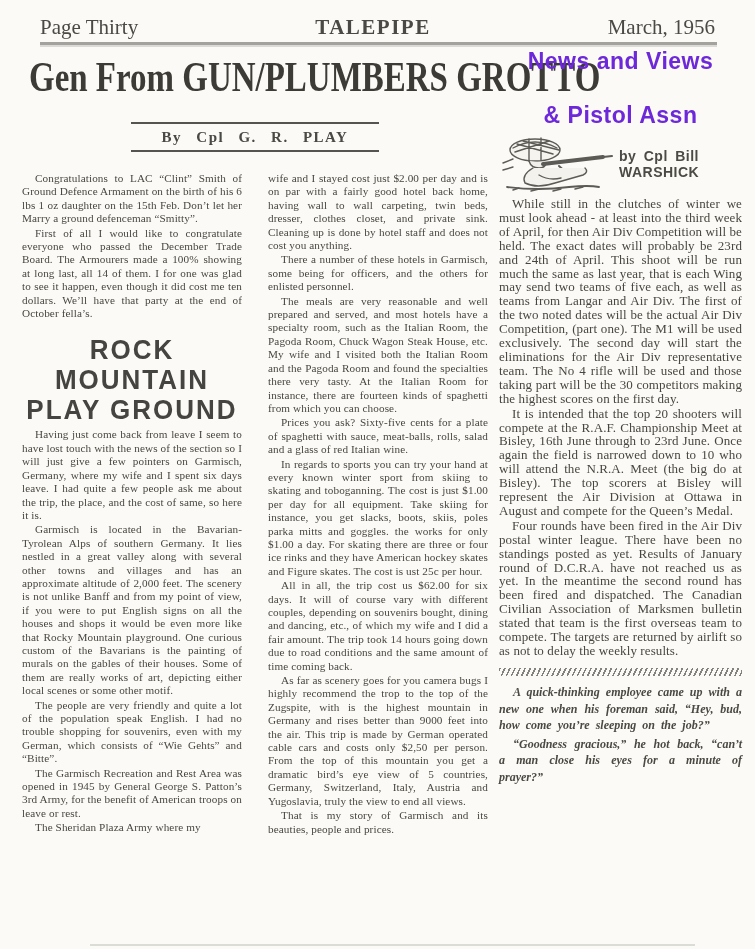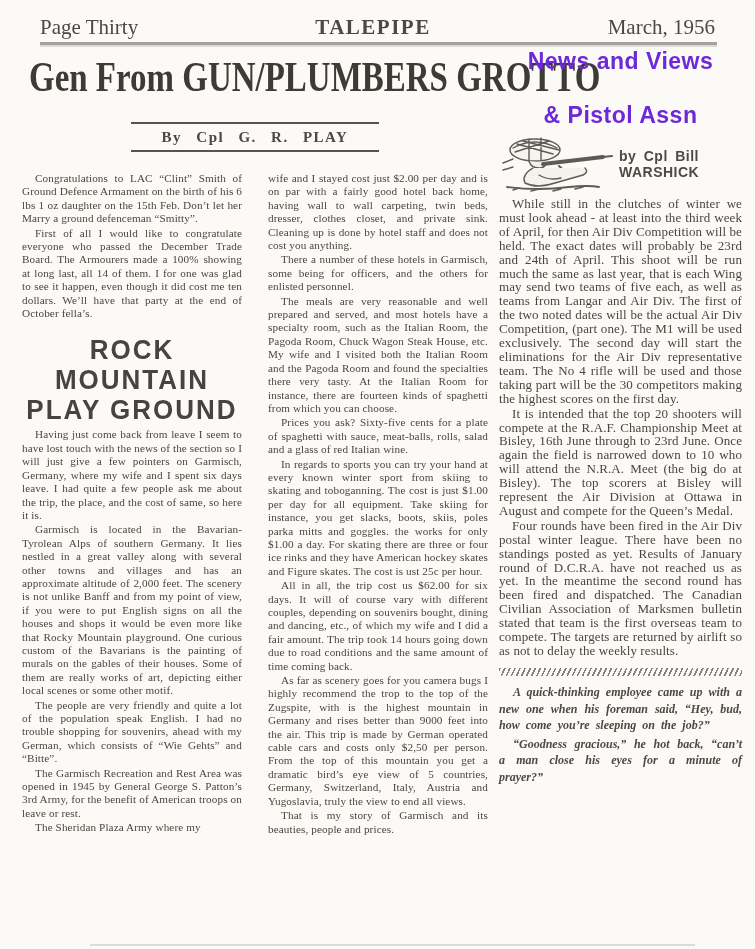--- a/index.html
+++ b/index.html
@@ -96,21 +96,21 @@
         <p class="body">Congratulations to LAC “Clint” Smith of Ground Defence Armament on the birth of his 6 lbs 1 oz daughter on the 15th Feb.  Don’t let her Marry a ground defenceman “Smitty”.</p>
         <p class="body">First of all I would like to congratulate everyone who passed the December Trade Board.  The Armourers made a 100% showing at long last, all 14 of them.  I for one was glad to see it happen, even though it did cost me ten dollars.  We’ll have that party at the end of October fella’s.</p>
 
         <h2 class="subhead">
           <span>ROCK MOUNTAIN</span><br>
           <span>PLAY GROUND</span>
         </h2>
 
         <p class="body">Having just come back from leave I seem to have lost touch with the news of the section so I will just give a few pointers on Garmisch, Germany, where my wife and I spent six days leave.  I had quite a few people ask me about the trip, the place, and the cost of same, so here it is.</p>
         <p class="body">Garmisch is located in the Bavarian-Tyrolean Alps of southern Germany.  It lies nestled in a great valley along with several other towns and villages and has an approximate altitude of 2,000 feet.  The scenery is not unlike Banff and from my point of view, if you were to put English signs on all the houses and shops it would be even more like that Rocky Mountain playground. One curious custom of the Bavarians is the painting of murals on the gables of their houses. Some of them are really works of art, depicting either local scenes or some other motif.</p>
-        <p class="body">The people are very friendly and quite a lot of the population speak English. I had no trouble shopping for souvenirs, ahead with my German, which consists of “Wie Gehts” and “Bitte”.</p>
+        <p class="body">The people are very friendly and quite a lot of the population speak English. I had no trouble shopping for souvenirs, even with my German, which consists of “Wie Gehts” and “Bitte”.</p>
         <p class="body">The Garmisch Recreation and Rest Area was opened in 1945 by General George S. Patton’s 3rd Army, for the benefit of American troops on leave or rest.</p>
         <p class="body">The Sheridan Plaza Army where my</p>
       </div>
 
       <div class="col">
         <p class="body" style="text-indent:0;">wife and I stayed cost just $2.00 per day and is on par with a fairly good hotel back home, having wall to wall carpeting, twin beds, dresser, clothes closet, and private sink.  Cleaning up is done by hotel staff and does not cost you anything.</p>
         <p class="body">There a number of these hotels in Garmisch, some being for officers, and the others for enlisted personnel.</p>
         <p class="body">The meals are very reasonable and well prepared and served, and most hotels have a specialty room, such as the Italian Room, the Pagoda Room, Chuck Wagon Steak House, etc.  My wife and I visited both the Italian Room and the Pagoda Room and found the specialties there very tasty.  At the Italian Room for instance, there are fourteen kinds of spaghetti from which you can choose.</p>
         <p class="body">Prices you ask?  Sixty-five cents for a plate of spaghetti with sauce, meat-balls, rolls, salad and a glass of red Italian wine.</p>
         <p class="body">In regards to sports you can try your hand at every known winter sport from skiing to skating and toboganning.  The cost is just $1.00 per day for all equipment.  Take skiing for instance, you get slacks, boots, skiis, poles parka mitts and goggles. the works for only $1.00 a day.  For skating there are three or four ice rinks and they have American hockey skates and Figure skates.  The cost is ust 25c per hour.</p>

